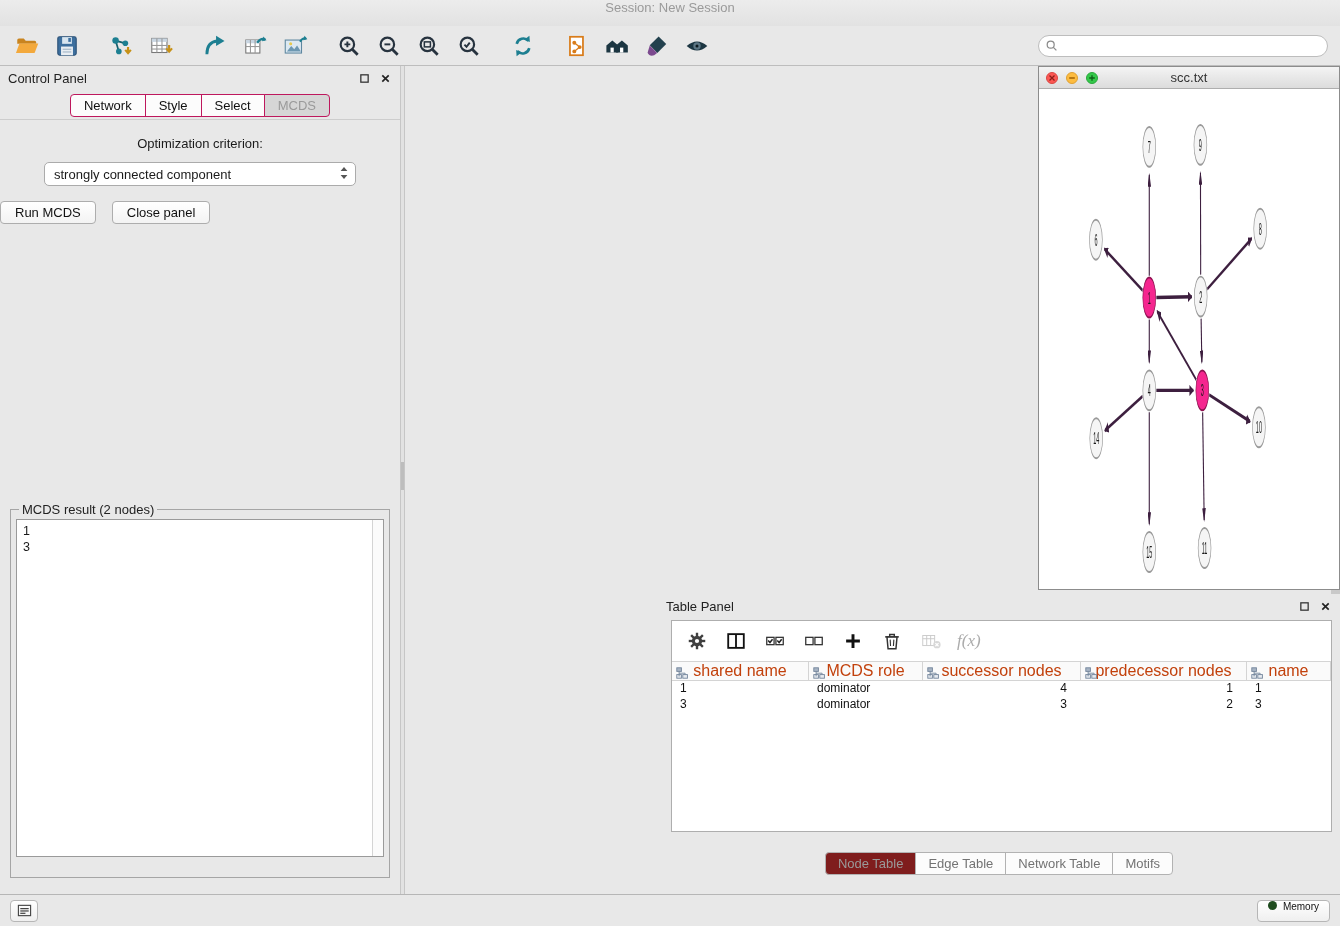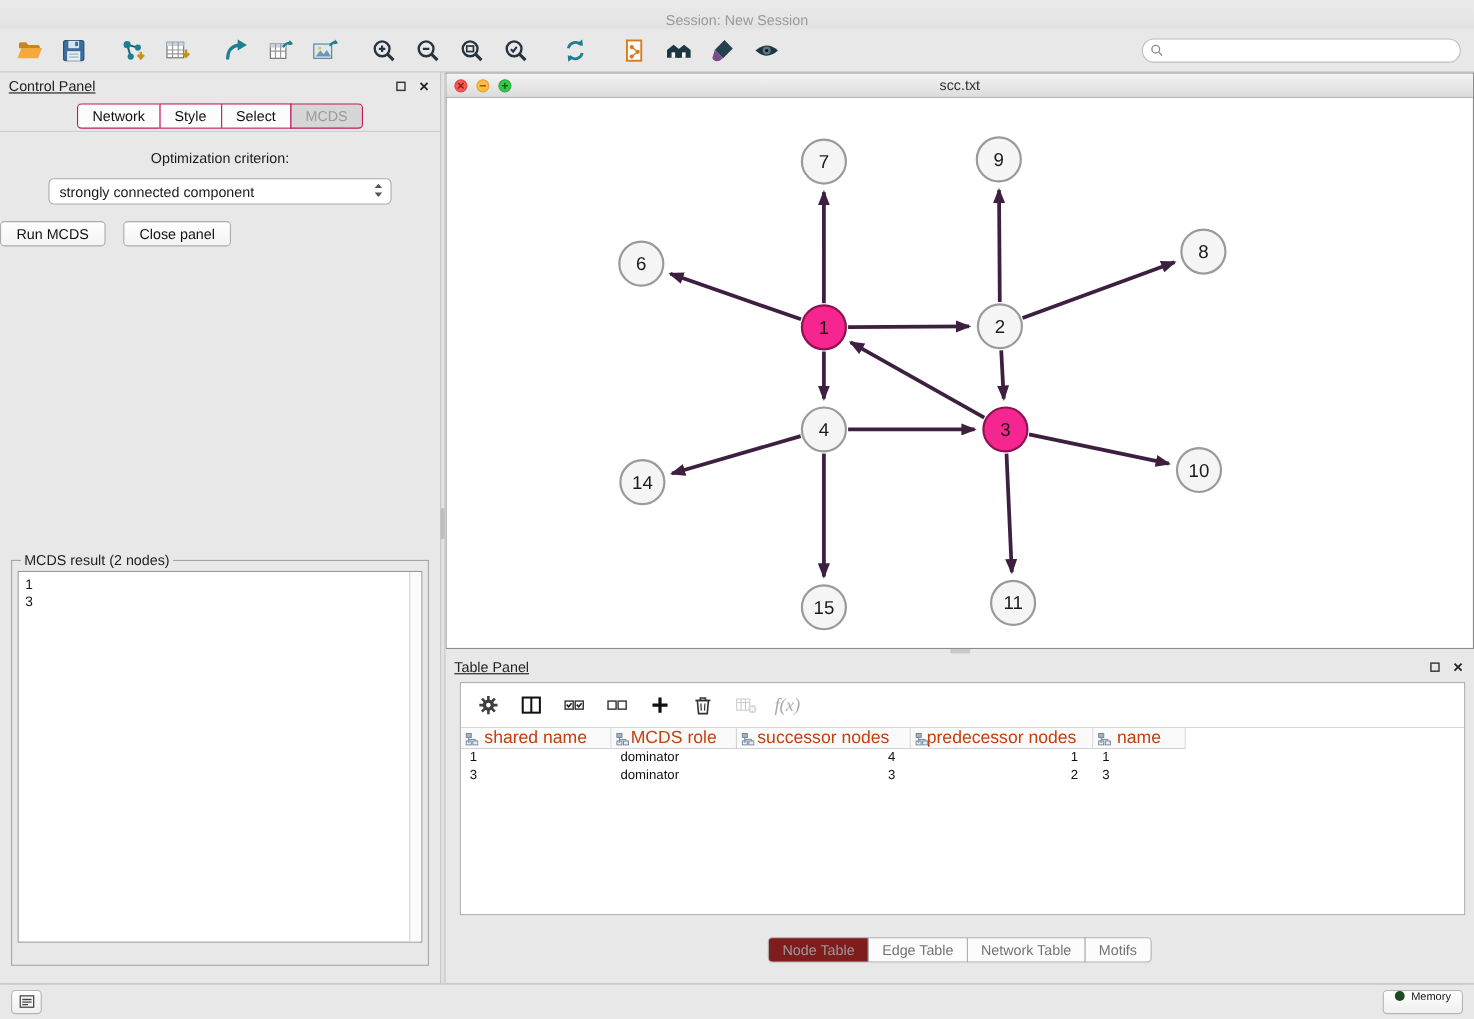--- a/index.html
+++ b/index.html
@@ -1,38 +1,38 @@
 <!DOCTYPE html>
 <html><head>
 <meta charset="utf-8">
 <style>
   * { margin:0; padding:0; box-sizing:border-box; }
   html,body { width:1340px; height:926px; }
   body { font-family:"Liberation Sans",sans-serif; background:#e8e8e8; color:#1a1a1a; overflow:hidden; }
   .app { width:1340px; height:926px; display:flex; flex-direction:column; background:#e8e8e8; }
 
   
-  .titlebar { height:26px; background:linear-gradient(#ececec,#e2e2e2); display:flex; align-items:flex-end; justify-content:center; font-size:13px; color:#9a9a9a; flex:none; }
+  .titlebar { height:26px; background:linear-gradient(#ececec,#e2e2e2); display:flex; align-items:flex-start; justify-content:center; font-size:13px; color:#9a9a9a; flex:none; }
 
   
   .toolbar { height:40px; display:flex; align-items:center; padding:0 12px; border-bottom:1px solid #bdbdbd; flex:none; }
   .grp { display:flex; align-items:center; gap:10px; }
   .grp + .grp { margin-left:24px; }
   .tb { width:30px; height:30px; background:transparent; border:none; display:flex; align-items:center; justify-content:center; cursor:default; }
   .tb svg { width:26px; height:26px; display:block; }
   .search-wrap { margin-left:auto; position:relative; width:290px; height:22px; }
   .search-wrap input { width:100%; height:100%; border:1px solid #bdbdbd; border-radius:11px; background:#fff; padding:0 8px 0 24px; font-size:12px; outline:none; }
   .search-wrap svg { position:absolute; left:7px; top:4px; width:14px; height:14px; }
 
   
   .main { flex:1; display:flex; min-height:0; }
 
   
   .cpanel { width:400px; flex:none; display:flex; flex-direction:column; background:#e8e8e8; }
-  .phead { height:24px; display:flex; align-items:center; padding:0 8px; flex:none;text-decoration:underline; }
+  .phead { height:24px; display:flex; align-items:center; padding:0 8px; flex:none; }
   .phead-title { font-size:13px; color:#222; }
   .phead-btns { margin-left:auto; display:flex; gap:7px; }
   .pbtn { width:14px; height:14px; background:transparent; border:none; display:flex; align-items:center; justify-content:center; }
   .pbtn svg { width:11px; height:11px; }
   .ctabs { height:30px; display:flex; align-items:flex-end; justify-content:center; padding-bottom:2px; border-bottom:1px solid #cdcdcd; flex:none; }
   .ctab { font-size:13px; padding:3px 13px; background:#fcfcfc; border:1px solid #be185d; margin-left:-1px; color:#111; cursor:default; }
   .ctab:first-child { border-top-left-radius:4px; border-bottom-left-radius:4px; margin-left:0; }
   .ctab:last-child { border-top-right-radius:4px; border-bottom-right-radius:4px; }
   .ctab.active { background:#d6d6d6; color:#9a9a9a; }
   .cbody { flex:1; display:flex; flex-direction:column; padding-top:16px; min-height:0; }
@@ -46,21 +46,21 @@
   .result-box { position:relative; height:338px; background:#fff; border:1px solid #9a9a9a; overflow:hidden; }
   .result-line { font-size:12.5px; line-height:16px; padding-left:6px; }
   .result-line:first-child { padding-top:3px; }
   .result-scrollbar { position:absolute; top:0; right:0; bottom:0; width:11px; background:#fbfbfb; border-left:1px solid #d4d4d4; }
 
   
   .vgutter { width:5px; flex:none; background:#e2e2e2; border-left:1px solid #c6c6c6; border-right:1px solid #c6c6c6; position:relative; }
   .vgutter .grip { position:absolute; top:396px; left:0; width:3px; height:28px; background:#bdbdbd; }
 
   
-  .rightcol { flex:1; display:flex; flex-direction:column; min-width:0; }
+  .rightcol { flex:1; display:flex; flex-direction:column; min-width:0;align-items:flex-end; }
 
   .netwin { height:524px; flex:none; border:1px solid #8c8c8c; display:flex; flex-direction:column; background:#fff; }
   .net-titlebar { height:22px; flex:none; background:linear-gradient(#f4f4f4,#dcdcdc); border-bottom:1px solid #aeaeae; position:relative; display:flex; align-items:center; padding:0 7px; }
   .net-title { position:absolute; left:0; right:0; text-align:center; font-size:13px; color:#333; }
   .lights { display:flex; gap:8px; z-index:1; }
   .light { width:12px; height:12px; border-radius:50%; display:flex; align-items:center; justify-content:center; }
   .light svg { width:8px; height:8px; }
   .light.red { background:#fc5753; border:1px solid #d94743; }
   .light.yellow { background:#fdbc40; border:1px solid #dfa134; }
   .light.green { background:#34c84a; border:1px solid #2aa83c; }

